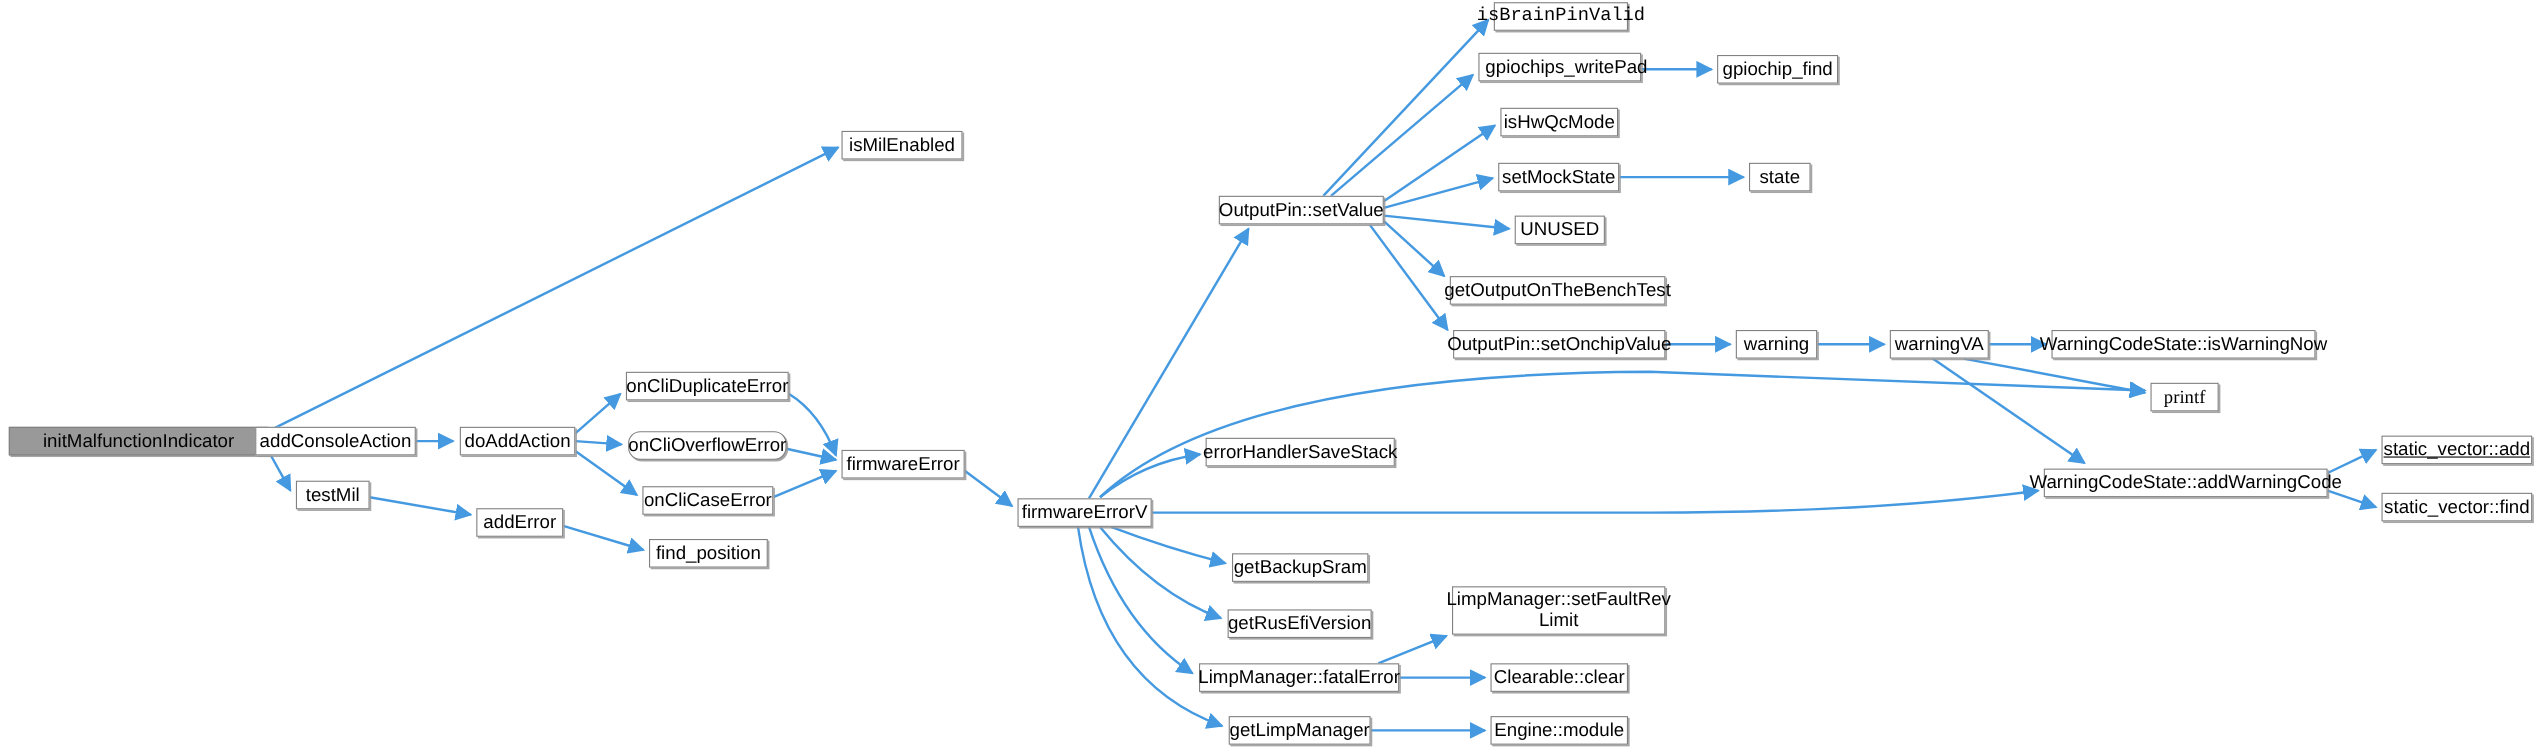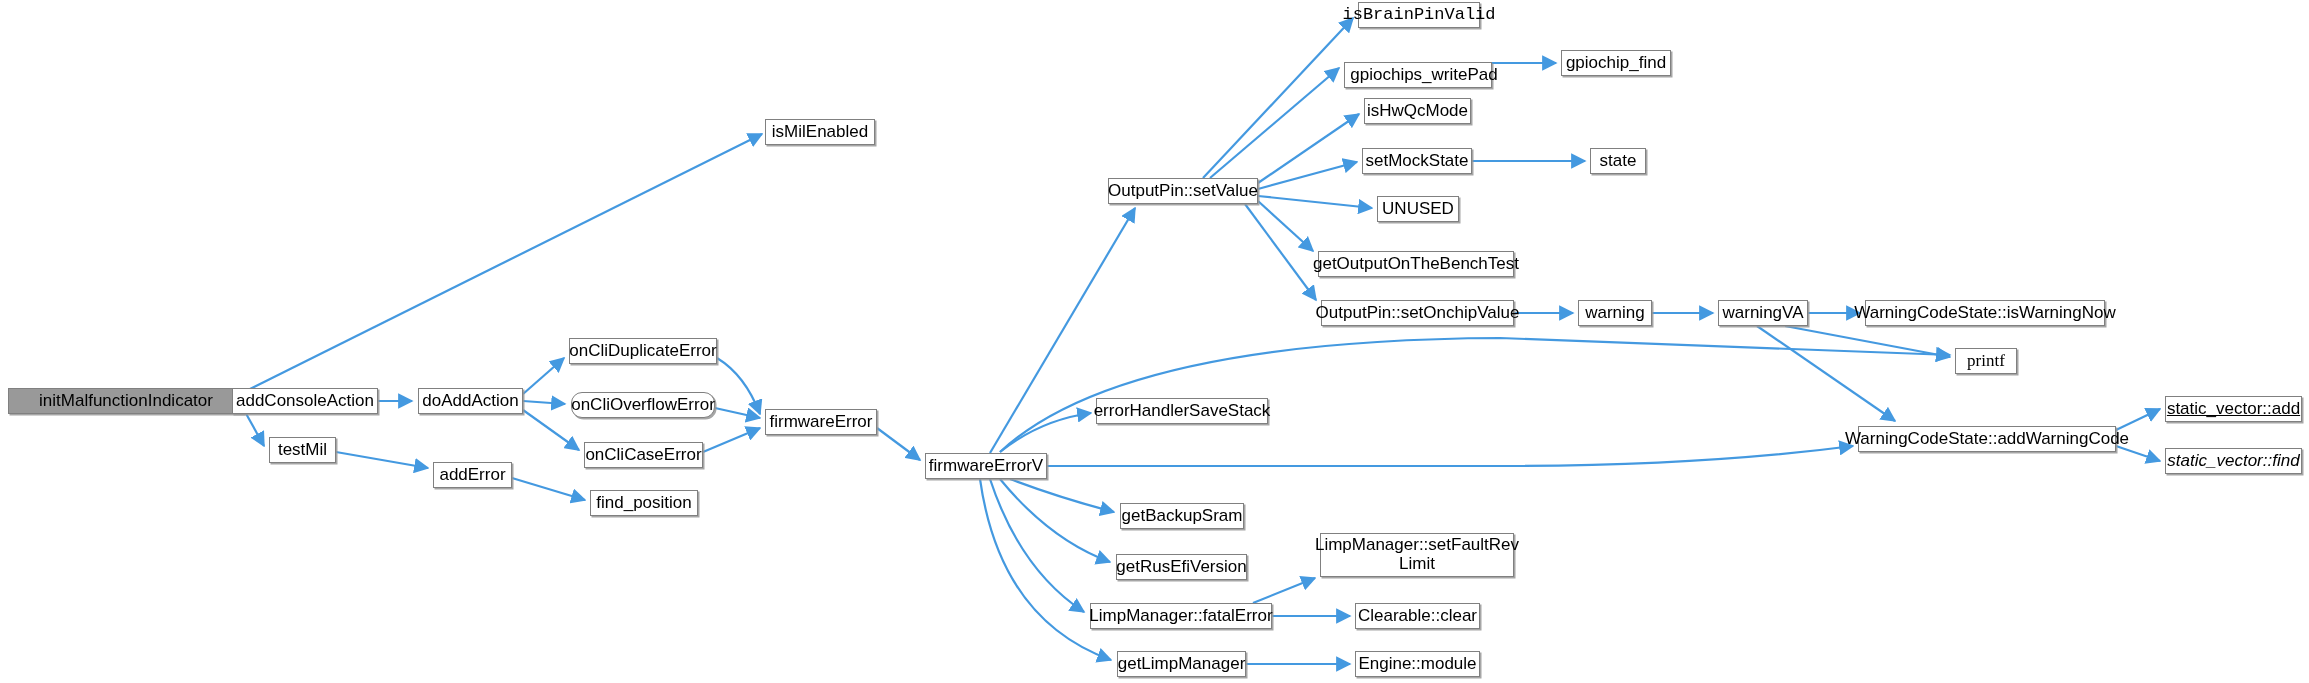--- a/index.html
+++ b/index.html
@@ -106,33 +106,33 @@
       <div class="gnode" style="left: 765px; top: 409px; width: 112px; height: 26px;">firmwareError</div>
       <div class="gnode" style="left: 925px; top: 453px; width: 122px; height: 26px;">firmwareErrorV</div>
       <div class="gnode" style="left: 765px; top: 119px; width: 110px; height: 26px;">isMilEnabled</div>
       <div class="gnode" style="left: 1096px; top: 398px; width: 172px; height: 26px;">errorHandlerSaveStack</div>
       <div class="gnode" style="left: 1120px; top: 503px; width: 124px; height: 26px;">getBackupSram</div>
       <div class="gnode" style="left: 1116px; top: 554px; width: 131px; height: 26px;">getRusEfiVersion</div>
       <div class="gnode" style="left: 1090px; top: 603px; width: 182px; height: 26px;">LimpManager::fatalError</div>
       <div class="gnode" style="left: 1117px; top: 651px; width: 129px; height: 26px;">getLimpManager</div>
       <div class="gnode" style="left: 1108px; top: 178px; width: 150px; height: 26px;">OutputPin::setValue</div>
       <div class="gnode" style="left: 1358px; top: 2px; width: 122px; height: 26px; font-family: Liberation Mono, monospace;">isBrainPinValid</div>
-      <div class="gnode" style="left: 1344px; top: 62px; width: 148px; height: 26px; padding-left: 12px;">gpiochips_writePad</div>
+      <div class="gnode" style="left: 1344px; top: 48px; width: 148px; height: 26px; padding-left: 12px;">gpiochips_writePad</div>
       <div class="gnode" style="left: 1561px; top: 50px; width: 110px; height: 26px;">gpiochip_find</div>
       <div class="gnode" style="left: 1364px; top: 98px; width: 107px; height: 26px;">isHwQcMode</div>
       <div class="gnode" style="left: 1362px; top: 148px; width: 110px; height: 26px;">setMockState</div>
       <div class="gnode" style="left: 1590px; top: 148px; width: 56px; height: 26px;">state</div>
       <div class="gnode" style="left: 1377px; top: 196px; width: 82px; height: 26px;">UNUSED</div>
       <div class="gnode" style="left: 1318px; top: 251px; width: 196px; height: 26px;">getOutputOnTheBenchTest</div>
       <div class="gnode" style="left: 1321px; top: 300px; width: 193px; height: 26px;">OutputPin::setOnchipValue</div>
       <div class="gnode" style="left: 1578px; top: 300px; width: 74px; height: 26px;">warning</div>
       <div class="gnode" style="left: 1718px; top: 300px; width: 90px; height: 26px;">warningVA</div>
       <div class="gnode" style="left: 1865px; top: 300px; width: 240px; height: 26px;">WarningCodeState::isWarningNow</div>
       <div class="gnode" style="left: 1955px; top: 348px; width: 62px; height: 26px; font-family: Liberation Serif, serif;">printf</div>
       <div class="gnode" style="left: 1858px; top: 426px; width: 258px; height: 26px;">WarningCodeState::addWarningCode</div>
       <div class="gnode" style="left: 2165px; top: 396px; width: 137px; height: 26px; text-decoration: underline;">static_vector::add</div>
-      <div class="gnode" style="left: 2165px; top: 448px; width: 137px; height: 26px; font-style: italic;">static_vector::find</div>
+      <div class="gnode" style="left: 2165px; top: 448px; width: 137px; height: 26px;">static_vector::find</div>
       <div class="gnode" style="left: 1320px; top: 533px; width: 194px; height: 44px;">LimpManager::setFaultRev
 Limit</div>
       <div class="gnode" style="left: 1355px; top: 603px; width: 125px; height: 26px;">Clearable::clear</div>
       <div class="gnode" style="left: 1355px; top: 651px; width: 125px; height: 26px;">Engine::module</div>
     </div>
 </div>
 
 </body></html>

